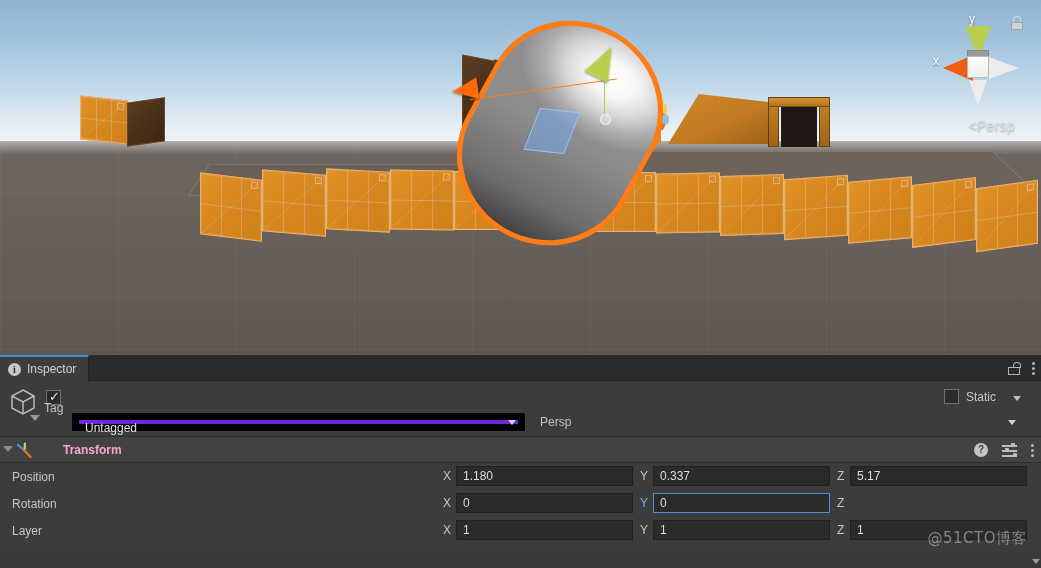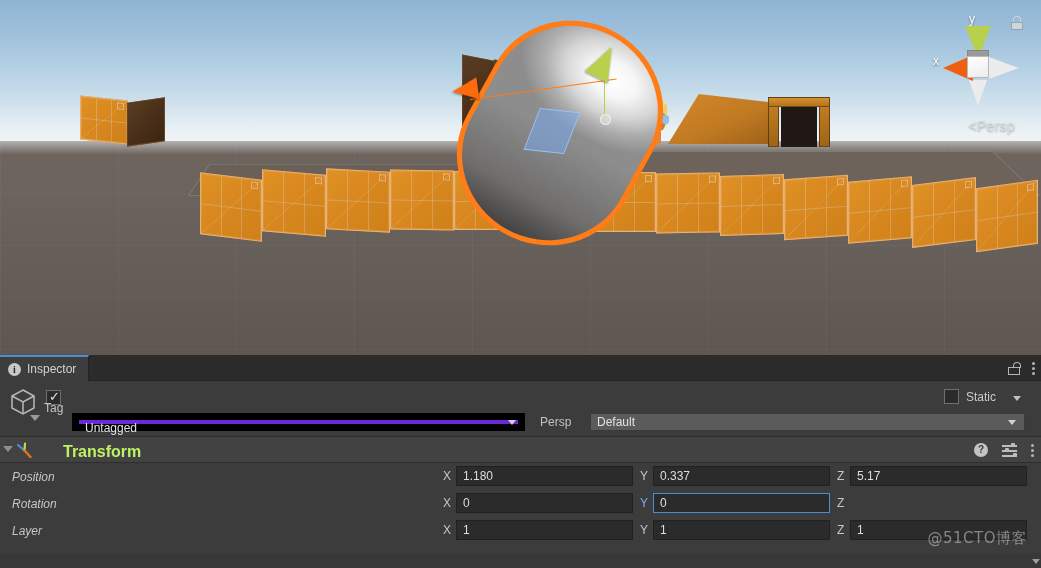--- a/index.html
+++ b/index.html
@@ -164,31 +164,31 @@
   #layer-field { position:absolute; left:590px; top:32px; width:435px; height:18px;
     background:#5b5b5b; border:1px solid #3a3a3a; color:#e2e2e2; font-size:12px; padding-left:6px; line-height:16px; }
   #layer-caret { position:absolute; left:1008px; top:39px; width:0; height:0;
     border-left:4px solid transparent; border-right:4px solid transparent; border-top:5px solid #d2d2d2; }
 
   
   #transform-header { position:relative; height:26px; background:#424242; border-bottom:1px solid #2e2e2e; }
   #tr-foldout { position:absolute; left:3px; top:9px; width:0; height:0;
     border-left:5px solid transparent; border-right:5px solid transparent; border-top:6px solid #8d8d8d; }
   #tr-icon { position:absolute; left:16px; top:5px; width:17px; height:17px; }
-  #tr-title { position:absolute; left:63px; top:6px; font-size:16px; font-weight:bold; color:#bef264; }
+  #tr-title { position:absolute; left:63px; top:6px; font-size:12px; font-weight:bold; color:#f9a8d4; }
   #tr-actions { position:absolute; right:7px; top:0; height:26px; display:flex; align-items:center; gap:14px; }
   .help-ic { width:14px; height:14px; border-radius:50%; background:#c4c4c4; color:#3a3a3a;
     font-size:10px; font-weight:bold; line-height:14px; text-align:center; }
   .preset-ic { position:relative; width:15px; height:14px; }
   .preset-ic .ln { position:absolute; left:0; width:15px; height:1.6px; background:#bdbdbd; }
   .preset-ic .dt { position:absolute; width:4px; height:4px; background:#bdbdbd; border-radius:1px; }
 
   #transform-body { position:relative; background:#3c3c3c; height:90px; }
   .tr-row { position:relative; height:27px; }
-  .tr-label { position:absolute; left:12px; top:7px; font-size:12px; color:#c6c6c6;font-style:italic; }
+  .tr-label { position:absolute; left:12px; top:7px; font-size:12px; color:#c6c6c6; }
   .axis { position:absolute; top:6px; font-size:12px; color:#c6c6c6; }
   .axis.focused { color:#7ab0e8; }
   .numfield {
     position:absolute; top:3px; height:20px; background:#2b2b2b; border:1px solid #212121;
     color:#dedede; font-size:12px; padding-left:6px; line-height:18px;
   }
   .numfield.focused { border:1px solid #4a8fd4; }
   .ax-x { left:443px; } .fx { left:456px; width:177px; }
   .ax-y { left:640px; } .fy { left:653px; width:177px; }
   .ax-z { left:837px; } .fz { left:850px; width:177px; }
@@ -390,21 +390,20 @@
       <span class="ck">✓</span>
     </div>
     <div id="static-box"></div>
     <span id="static-label">Static</span>
     <span id="static-caret"></span>
 
     <span id="tag-label">Tag</span>
     <div id="tag-field">Untagged</div>
     <span id="tag-caret"></span>
     <span id="layer-label">Persp</span>
-    <div id="layer-field">Default</div>
     <span id="layer-caret"></span>
   </div>
 
   <div id="transform-header">
     <span id="tr-foldout"></span>
     <span id="tr-icon">
       <svg width="17" height="17" viewBox="0 0 17 17">
         <line x1="8.5" y1="8.5" x2="2" y2="3" stroke="#4a90d9" stroke-width="2.2" stroke-linecap="round"></line>
         <line x1="8.5" y1="8.5" x2="9" y2="1.5" stroke="#c9d44e" stroke-width="2.2" stroke-linecap="round"></line>
         <line x1="8.5" y1="8.5" x2="14.5" y2="15" stroke="#e2731f" stroke-width="2.4" stroke-linecap="round"></line>

